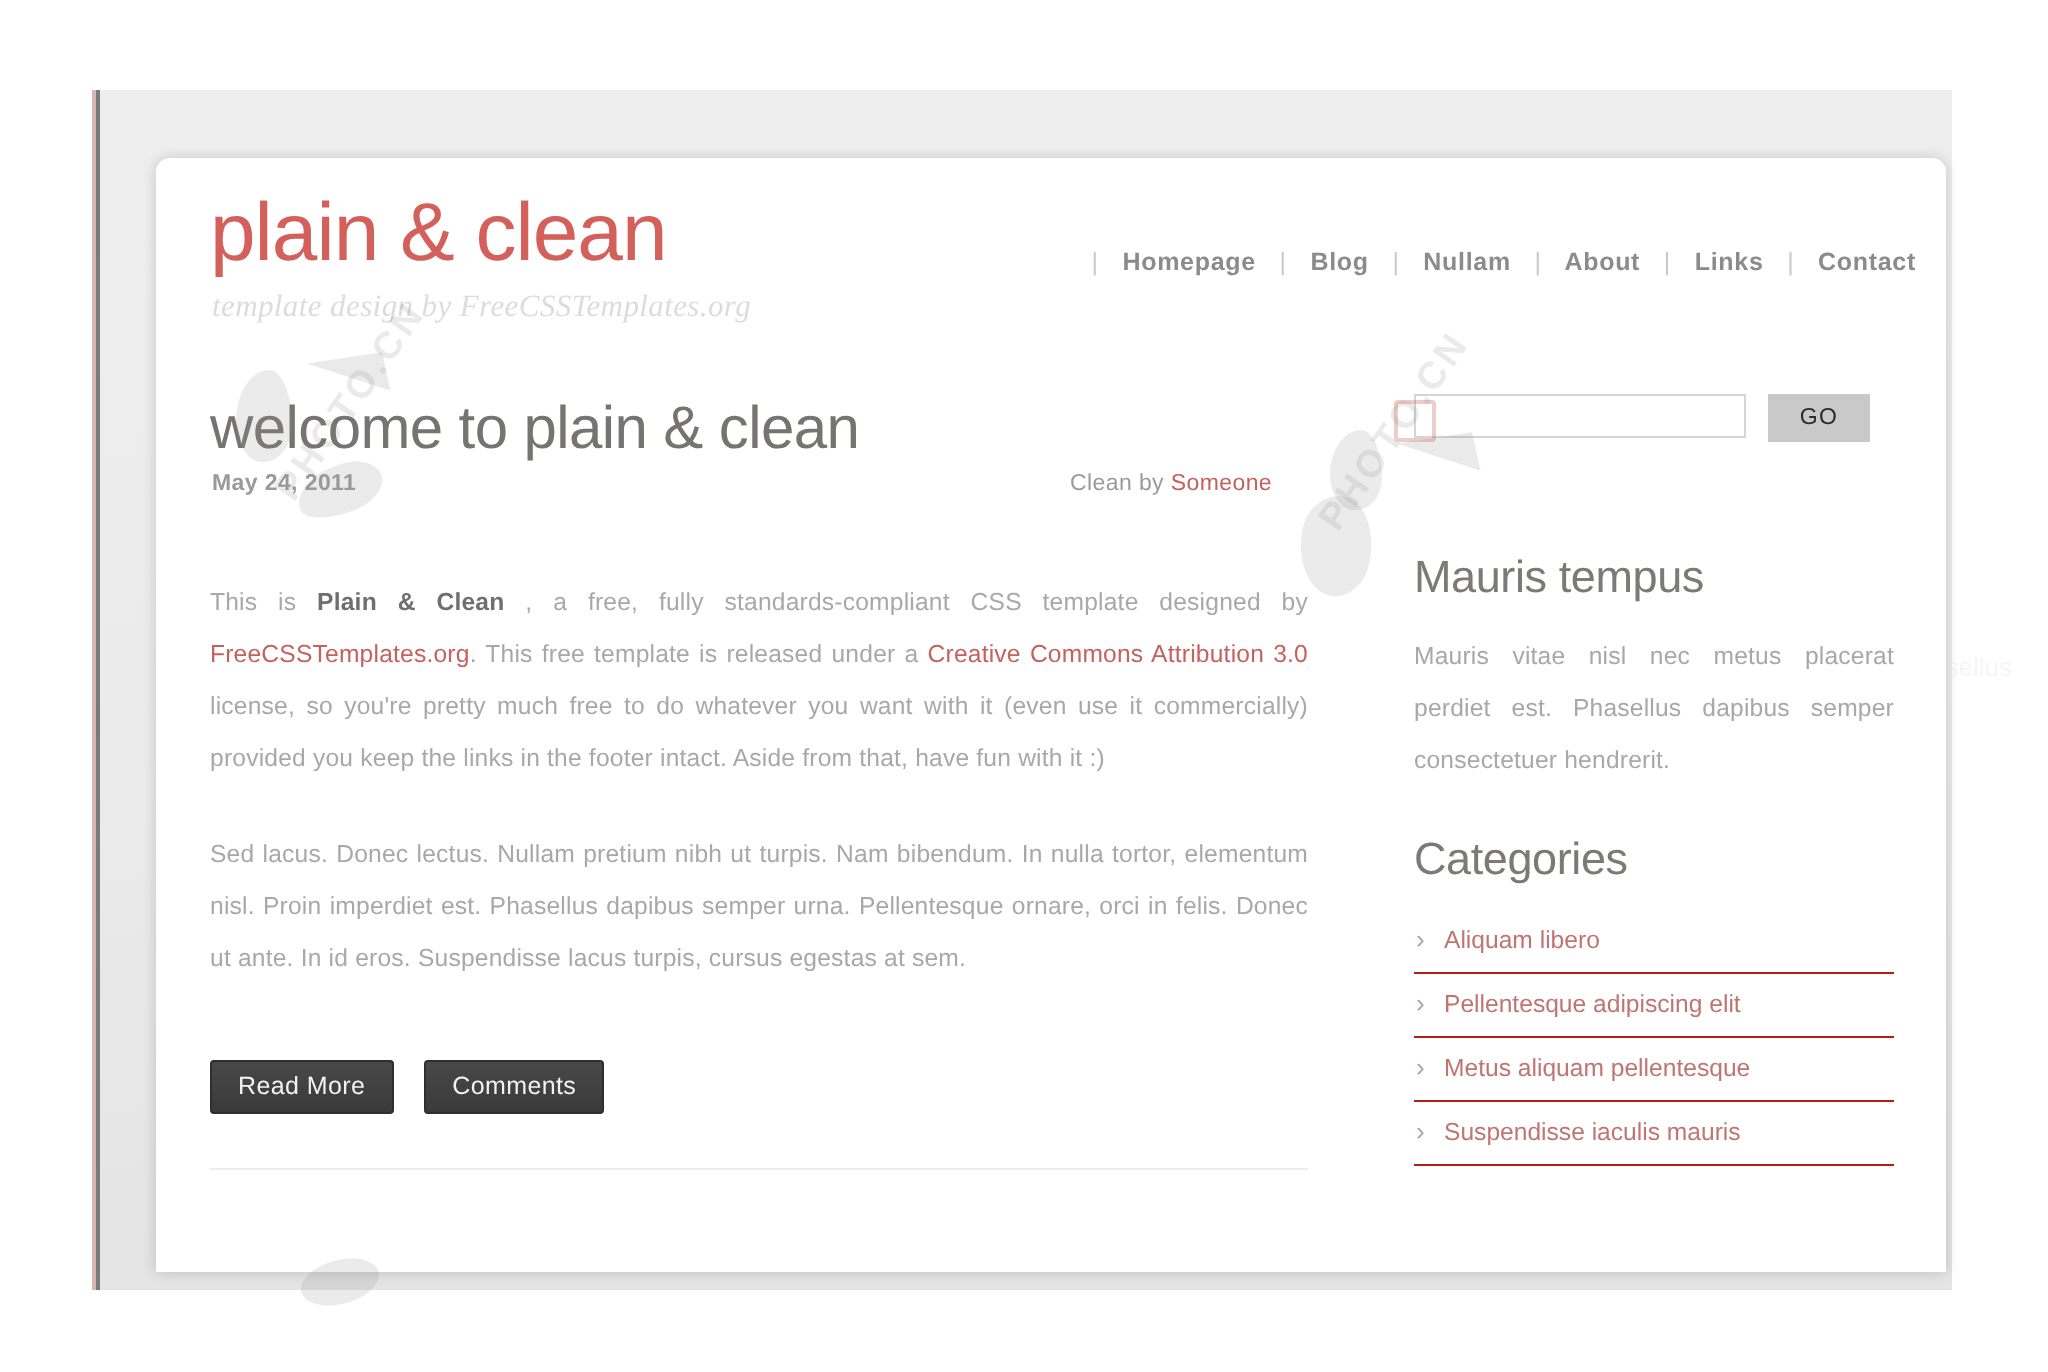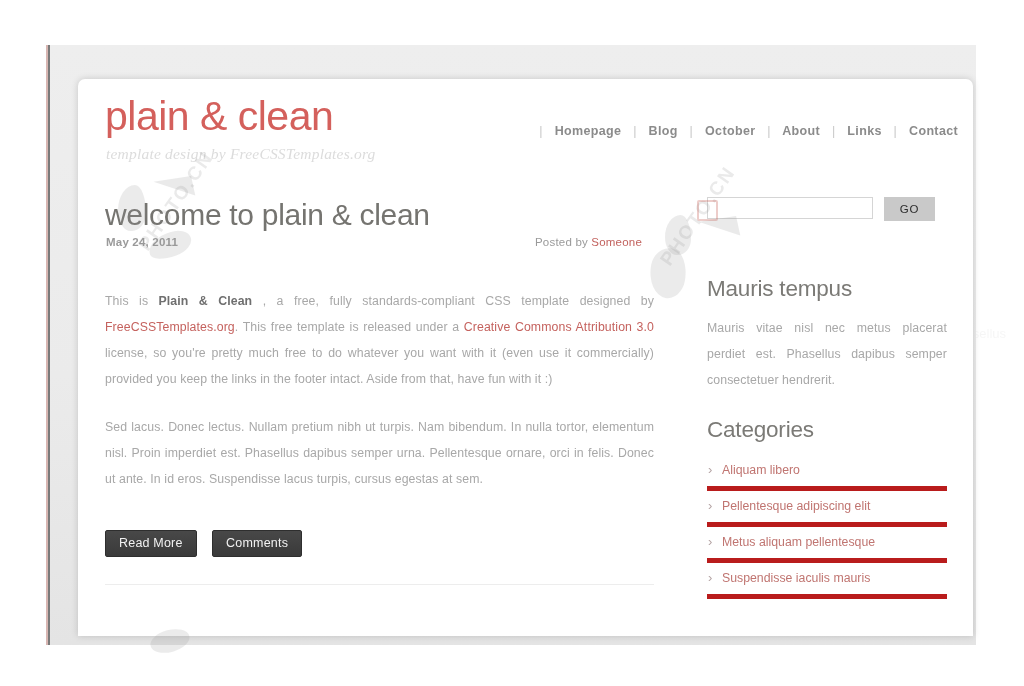--- a/index.html
+++ b/index.html
@@ -151,21 +151,21 @@
     margin: 0; letter-spacing: -0.2px;
   }
   #side-heading-1 { margin-top: 55px; }
   #side-heading-2 { margin-top: 24px; }
   #side-para {
     font-size: 12.3px; color: #a8a8a8; line-height: 26px;
     text-align: justify; margin: 13px 0 0 0; letter-spacing: .1px;
   }
   #category-list { list-style: none; margin: 12px 0 0 0; padding: 0; }
   #category-list li {
-    border-bottom: 5px solid #b91c1c;
+    border-bottom: 1px solid #b91c1c;
     padding: 8px 0 9px 15px;
     position: relative;
     font-size: 12.3px;
   }
   #category-list li::before {
     content: "\203A";
     position: absolute; left: 1px; top: 7px;
     color: #b4a3a3; font-size: 13px;
   }
   #category-list a { color: #c07571; text-decoration: none; }
@@ -226,35 +226,35 @@
 
     <div id="site-header">
       <div id="logo">plain &amp; clean</div>
       <div id="tagline">template design by FreeCSSTemplates.org</div>
       <div id="main-nav">
         <span class="sep">|</span>
         <a href="#">Homepage</a>
         <span class="sep">|</span>
         <a href="#">Blog</a>
         <span class="sep">|</span>
-        <a href="#">October</a>
+        <a href="#">Nullam</a>
         <span class="sep">|</span>
         <a href="#">About</a>
         <span class="sep">|</span>
         <a href="#">Links</a>
         <span class="sep">|</span>
         <a href="#">Contact</a>
       </div>
     </div>
 
     <div id="content-col">
       <h1 id="post-title">welcome to plain &amp; clean</h1>
       <div id="post-meta">
         <span id="post-date">May 24, 2011</span>
-        <span id="post-author"><span>Posted by </span><span class="author-name">Someone</span></span>
+        <span id="post-author"><span>Clean by </span><span class="author-name">Someone</span></span>
       </div>
 
       <p class="post-para" id="para-1"><span>This is </span><b>Plain &amp; Clean</b><span> , a free, fully standards-compliant CSS template designed by </span><a class="inline-link" href="#">FreeCSSTemplates.org</a><span>. This free template is released under a </span><a class="inline-link" href="#">Creative Commons Attribution 3.0</a><span> license, so you're pretty much free to do whatever you want with it (even use it commercially) provided you keep the links in the footer intact. Aside from that, have fun with it :)</span></p>
 
       <p class="post-para">Sed lacus. Donec lectus. Nullam pretium nibh ut turpis. Nam bibendum. In nulla tortor, elementum nisl. Proin imperdiet est. Phasellus dapibus semper urna. Pellentesque ornare, orci in felis. Donec ut ante. In id eros. Suspendisse lacus turpis, cursus egestas at sem.</p>
 
       <div id="post-buttons">
         <span class="btn">Read More</span>
         <span class="btn">Comments</span>
       </div>

